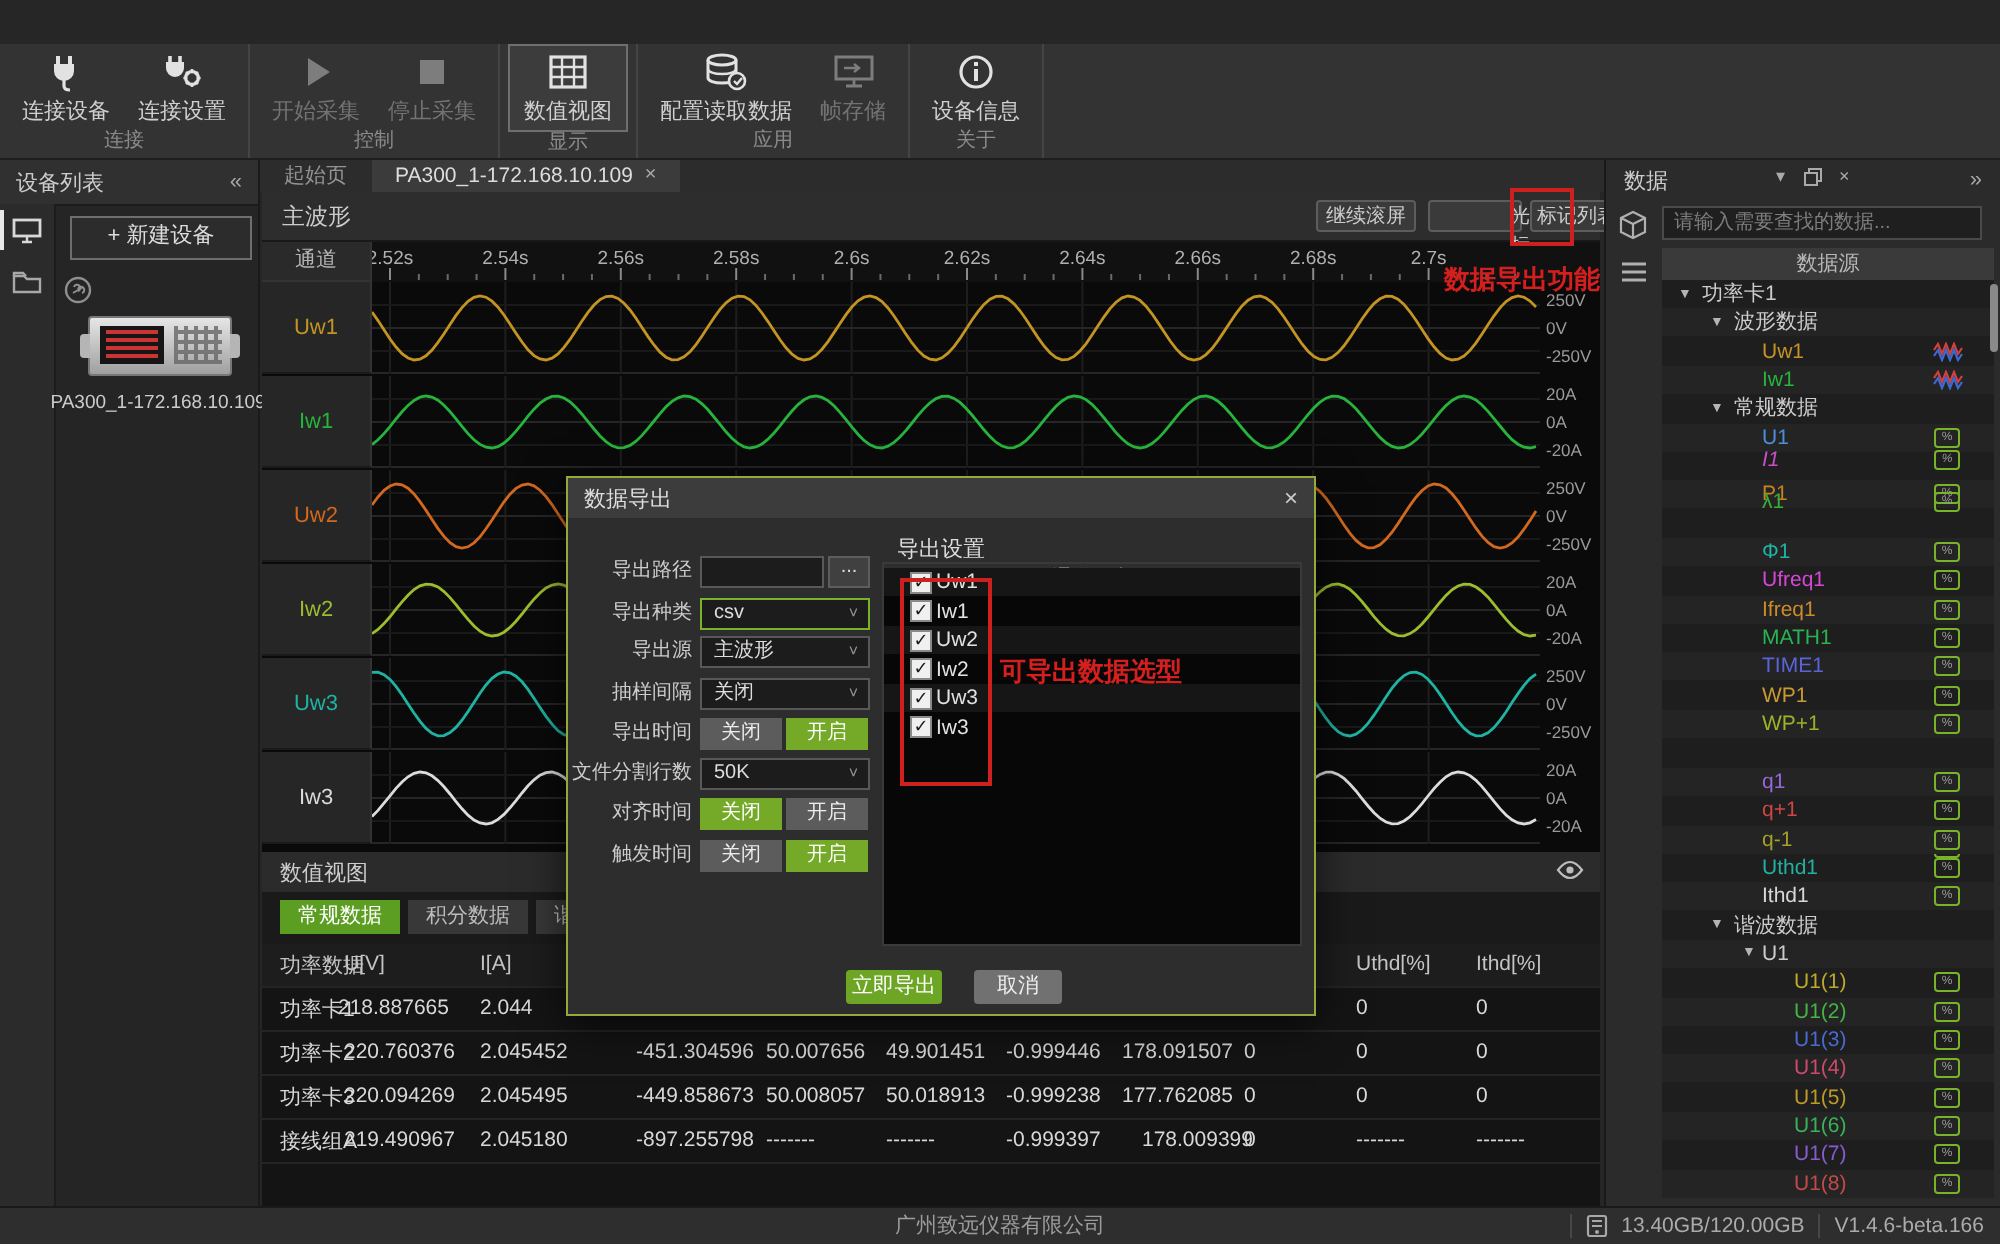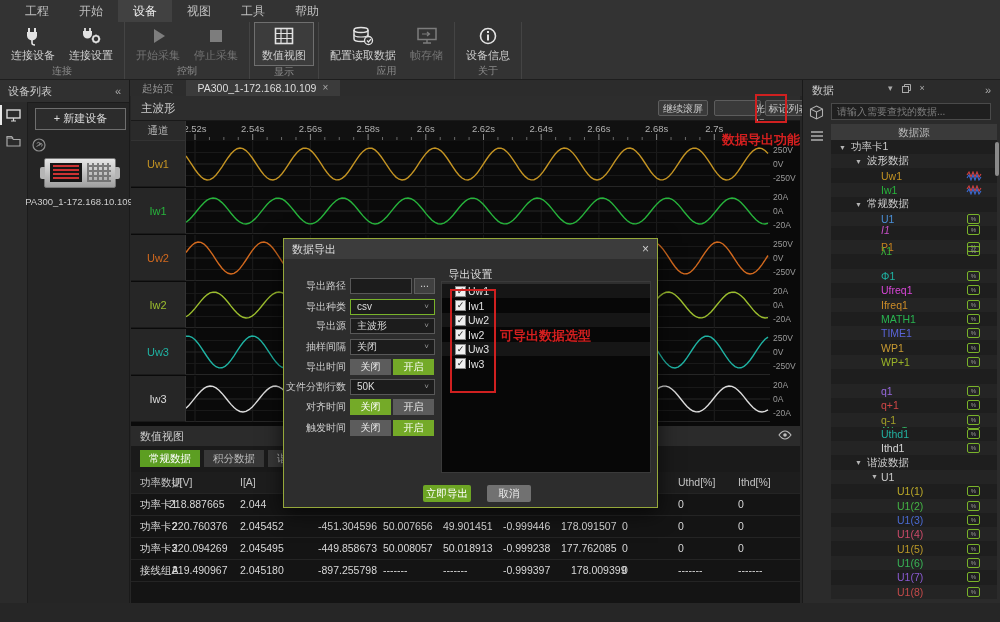--- a/index.html
+++ b/index.html
@@ -114,28 +114,20 @@
   .red-box{position:absolute;border:2px solid #cf2020;z-index:20;}
   .red-text{position:absolute;color:#d41f1f;font-weight:bold;z-index:20;white-space:nowrap;}
   #anno-export-text{left:722px;top:131px;font-size:13px;}
   #anno-types-text{left:500px;top:327px;font-size:13px;}
   svg{display:block;}
 </style>
 </head>
 <body>
 
 <div id="app">
-  <div id="menubar">
-      <div class="menu-item">工程</div>
-      <div class="menu-item">开始</div>
-      <div class="menu-item active">设备</div>
-      <div class="menu-item">视图</div>
-      <div class="menu-item">工具</div>
-      <div class="menu-item">帮助</div>
-    </div>
   <div id="ribbon">
       <div class="rgroup">
         <div class="ritems">
           <div class="ritem">
             <div class="ric">
               <svg width="22" height="22" viewBox="0 0 22 22">
                 <path d="M7 3v4M13 3v4" stroke="#e2e2e2" stroke-width="2"></path>
                 <path d="M5 7h10v3.5a5 5 0 0 1-10 0z" fill="#e2e2e2"></path>
                 <path d="M10 15v3q0 2 3 2" stroke="#e2e2e2" stroke-width="1.6" fill="none"></path>
               </svg>
@@ -777,20 +769,34 @@
           <div class="tbadge">%</div>
         </div>
         <div class="tnode alt" style="top: 444.5px;">
           <div class="tlabel" style="left: 66px; color: rgb(196, 74, 74);">U1(8)</div>
           <div class="tbadge">%</div>
         </div>
       </div>
     <div id="tree-scroll"></div>
   </div>
 
+  <div id="statusbar">
+    <div id="status-company">广州致远仪器有限公司</div>
+    <div id="status-right">
+      <div class="sb-div"></div>
+      <svg width="11" height="12" viewBox="0 0 11 12">
+          <rect x="1" y="1" width="9" height="10" rx="1" fill="none" stroke="#a8a8a8" stroke-width="1.1"></rect>
+          <path d="M3 3.5h5M3 6h5" stroke="#a8a8a8" stroke-width="1"></path>
+          <circle cx="5.5" cy="9" r="1" fill="#a8a8a8"></circle>
+        </svg>
+      <span style="color:#ababab;">13.40GB/120.00GB</span>
+      <div class="sb-div"></div>
+      <span style="color:#ababab;margin-right:4px;">V1.4.6-beta.166</span>
+    </div>
+  </div>
 
   <div id="dialog">
     <div id="dlg-titlebar">
       <span id="dlg-title">数据导出</span>
       <span id="dlg-close">×</span>
     </div>
     <div id="dlg-section-title">导出设置</div>
     <div id="dlg-fields">
         <div style="position: absolute; left: 0px; top: 39px; width: 375px; height: 16px;">
           <div class="dfield-label">导出路径</div>

